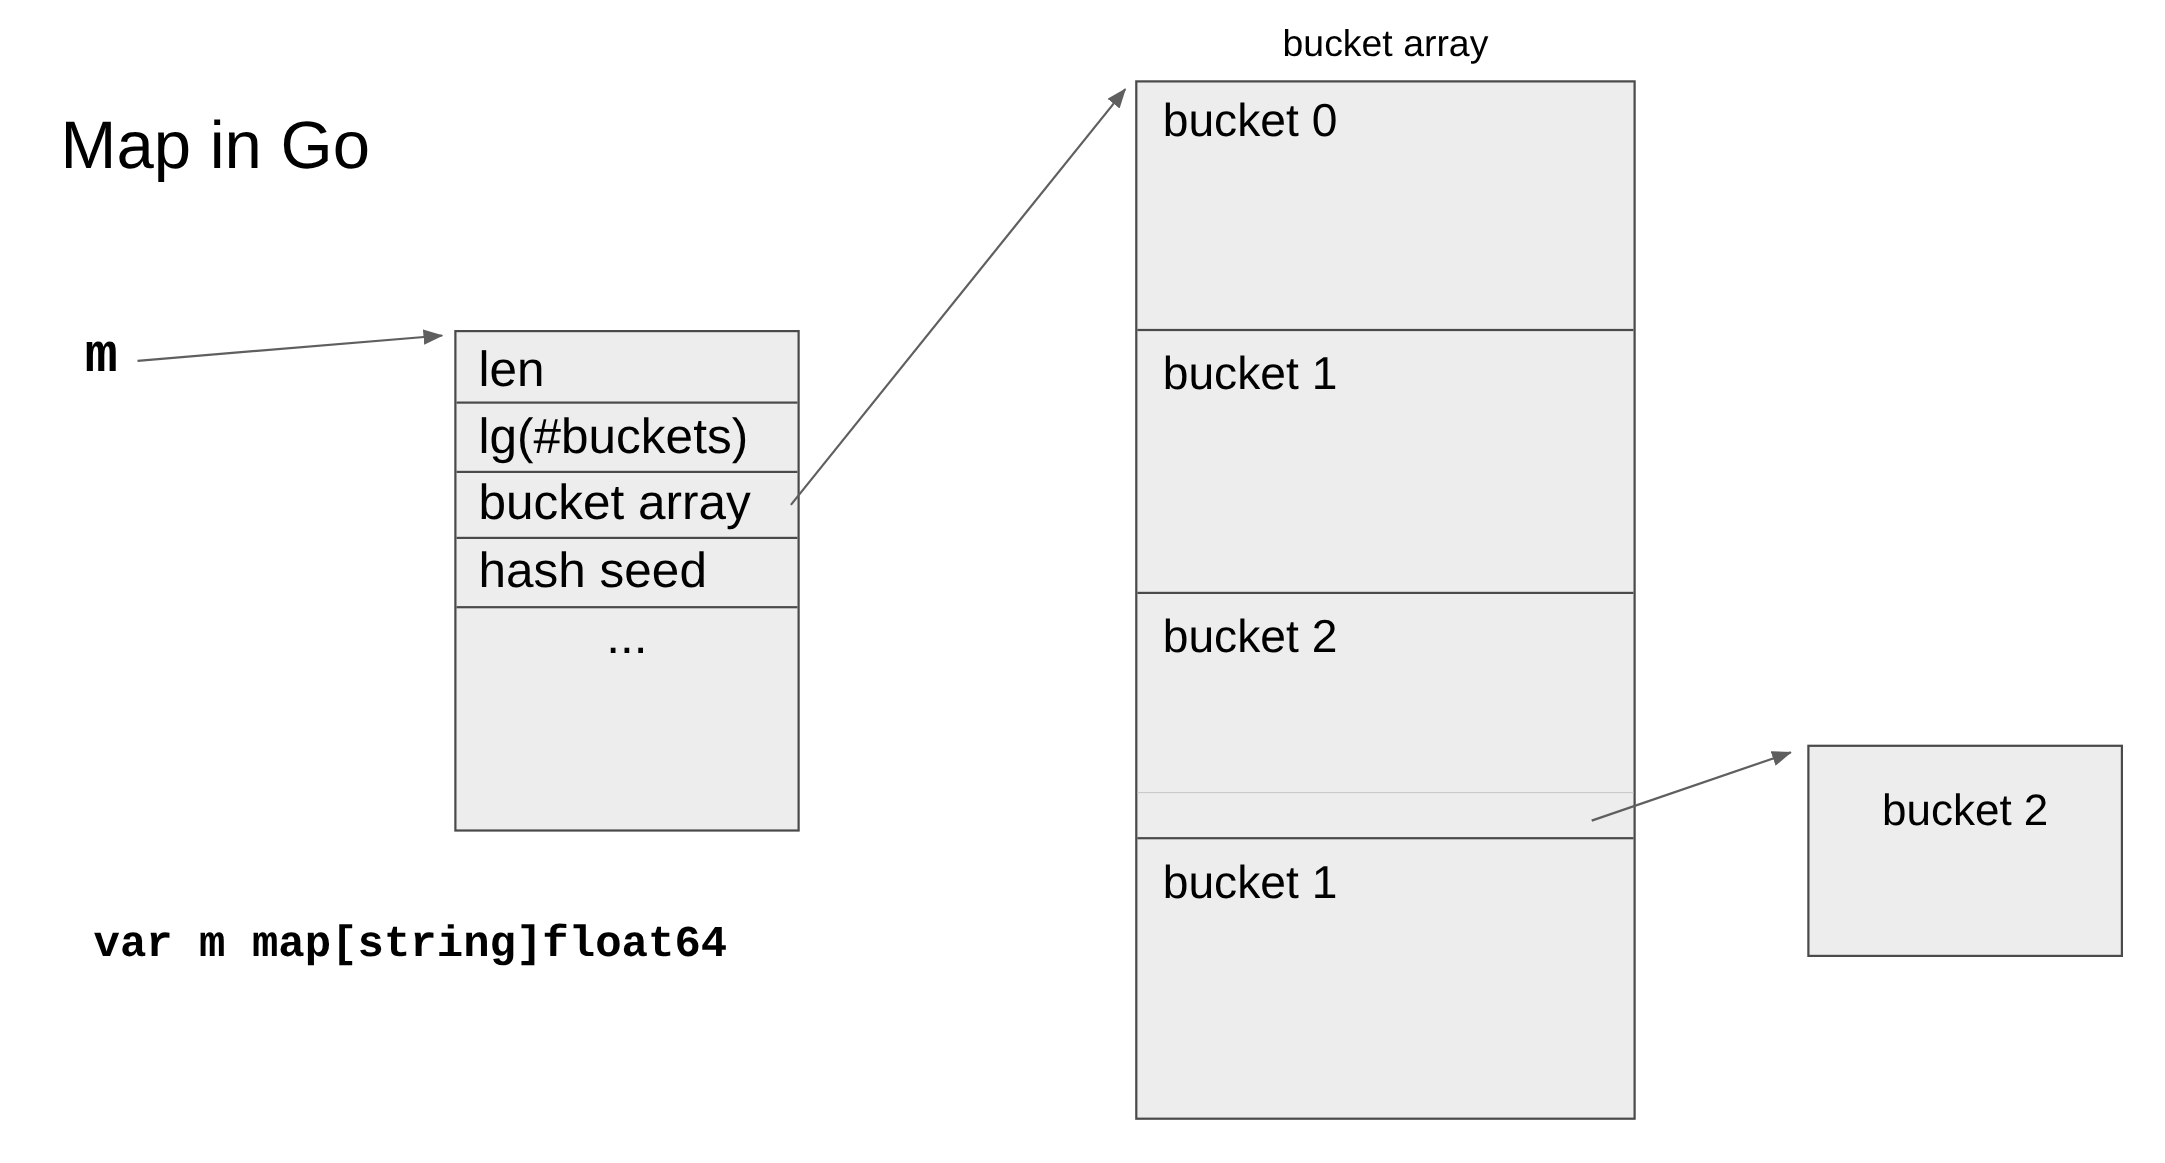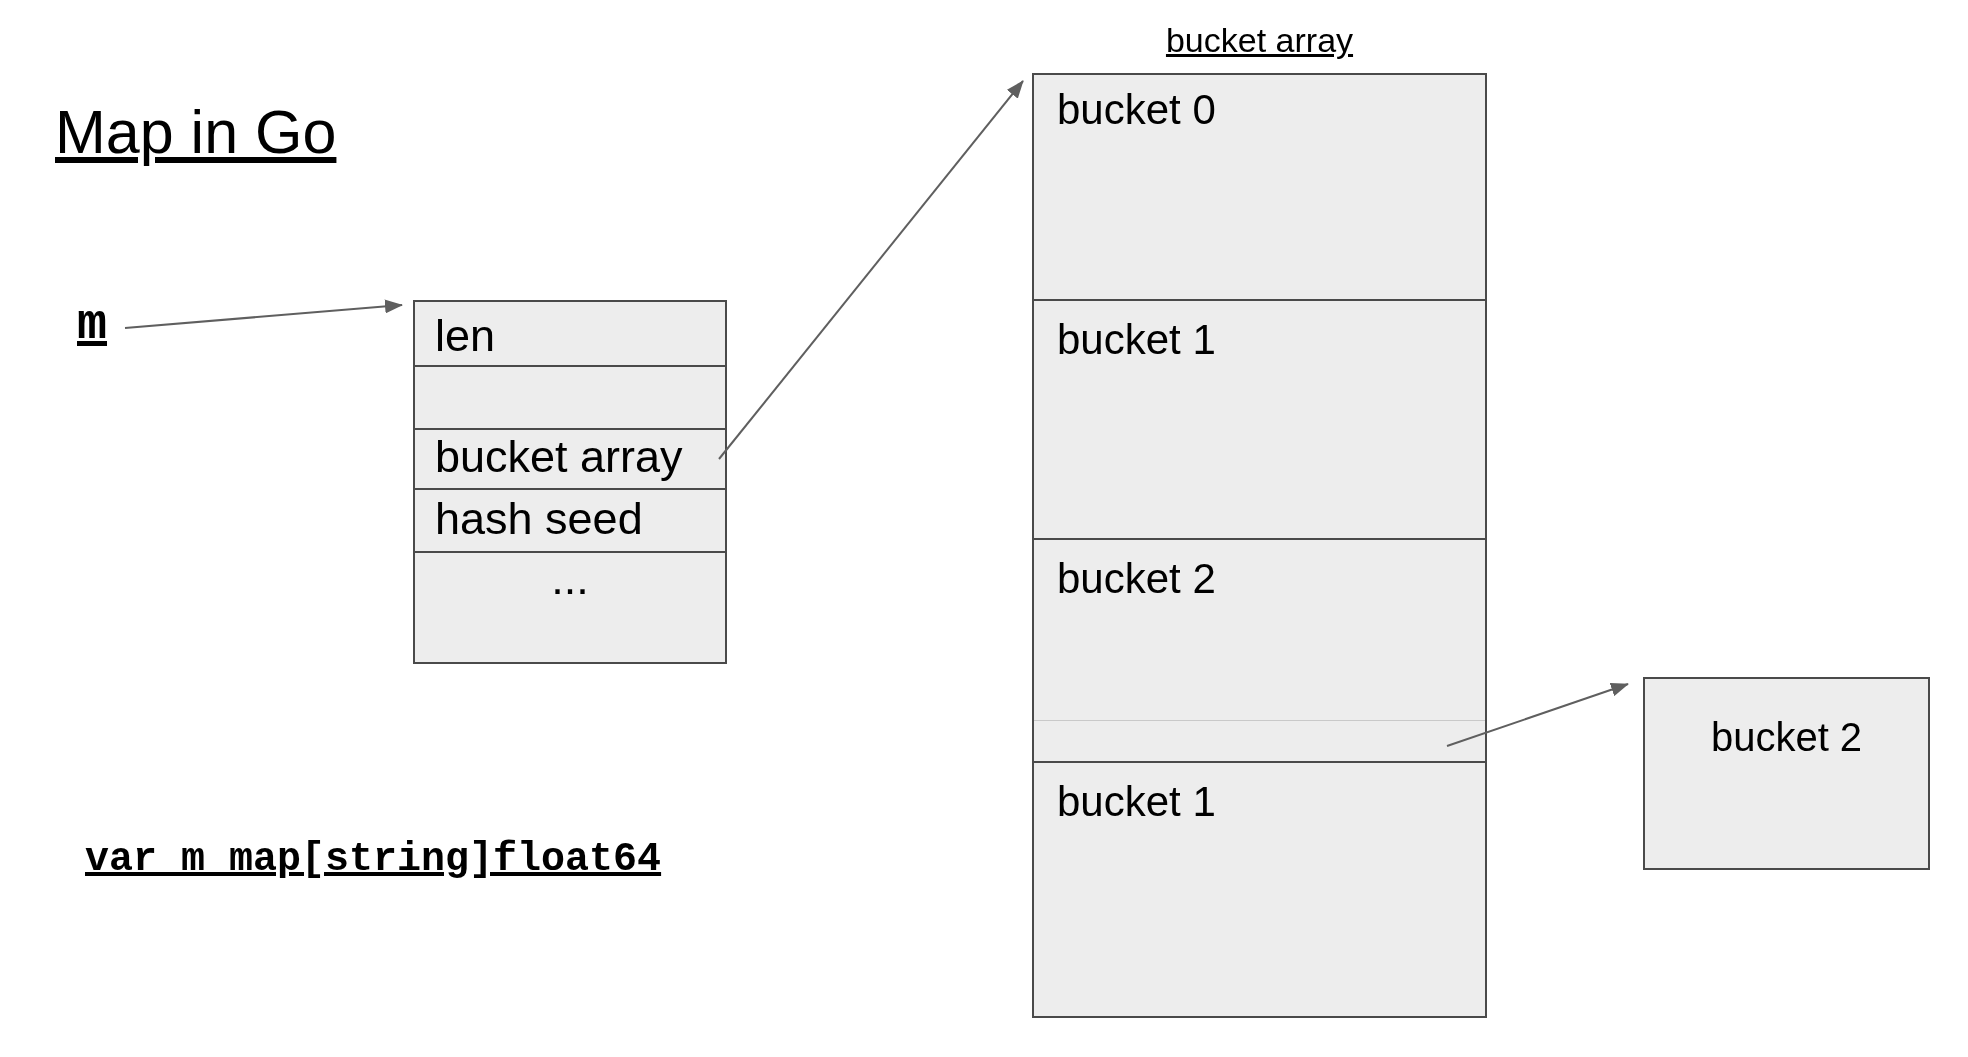--- a/index.html
+++ b/index.html
@@ -1,39 +1,39 @@
 <!DOCTYPE html>
 <html style="--box-fill: #ededed; --box-border: #4a4a4a; --arrow: #5f5f5f; --faint-divider: #c9c9c9; --watermark: #dcd8d3;"><head>
 <meta charset="utf-8">
 <style>
   html,body{margin:0;padding:0;background:#fff;}
   .canvas{
     position:relative;width:1968px;height:1057px;background:#fff;overflow:hidden;
     font-family:"Liberation Sans",sans-serif;color:#000;
   }
-  .abs{position:absolute;text-decoration:underline;}
+  .abs{position:absolute;}
   .page-title{
     left:55px;top:100px;font-size:61px;line-height:1.05;color:#000;
     letter-spacing:0px;white-space:nowrap;
   }
   .var-label{
     left:77px;top:300px;font-family:"Liberation Mono","DejaVu Sans Mono",monospace;
     font-weight:bold;font-size:50px;line-height:1;
   }
   .caption{
     font-size:34px;line-height:1.1;text-align:center;white-space:nowrap;
   }
   .map-header-caption{left:413px;top:240px;width:314px;}
   .bucket-array-caption{left:1032px;top:22px;width:455px;}
   .struct-box{
     background:var(--box-fill,#ededed);
     border:2px solid var(--box-border,#4a4a4a);
     box-sizing:border-box;
   }
-  .map-header-box{left:413px;top:300px;width:314px;height:364px;}
+  .map-header-box{left:413px;top:300px;width:314px;height:456px;}
   .bucket-array-box{left:1032px;top:73px;width:455px;height:945px;}
   .overflow-box{left:1643px;top:677px;width:287px;height:193px;}
   .divider{
     position:absolute;left:0;width:100%;height:2px;
     background:var(--box-border,#4a4a4a);
   }
   .divider.faint{height:1px;background:var(--faint-divider,#c9c9c9);}
   .field-label{
     position:absolute;left:20px;font-size:45px;line-height:1.1;white-space:nowrap;
   }
@@ -65,20 +65,21 @@
 
   <div class="abs var-label">m</div>
 
 
   <div class="abs struct-box map-header-box">
     <div class="divider" style="top:63px"></div>
     <div class="divider" style="top:126px"></div>
     <div class="divider" style="top:186px"></div>
     <div class="divider" style="top:249px"></div>
     <div class="field-label" style="top:9px">len</div>
+    <div class="field-label" style="top:70px">lg(#buckets)</div>
     <div class="field-label" style="top:130px">bucket array</div>
     <div class="field-label" style="top:192px">hash seed</div>
     <div class="field-label dots" style="top:252px">...</div>
   </div>
 
   <div class="abs caption bucket-array-caption">bucket array</div>
 
   <div class="abs struct-box bucket-array-box">
     <div class="divider" style="top:224px"></div>
     <div class="divider" style="top:463px"></div>

